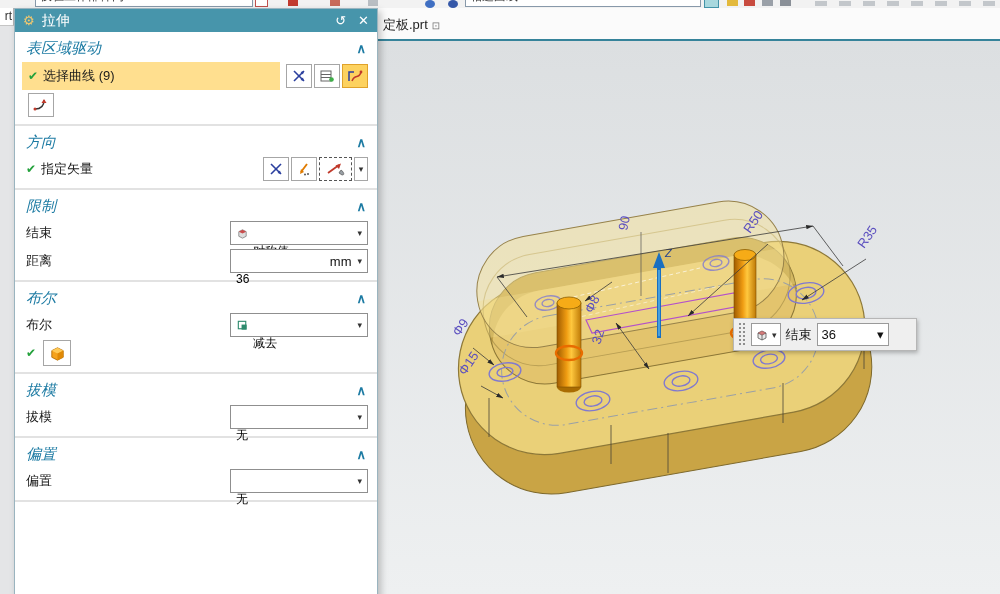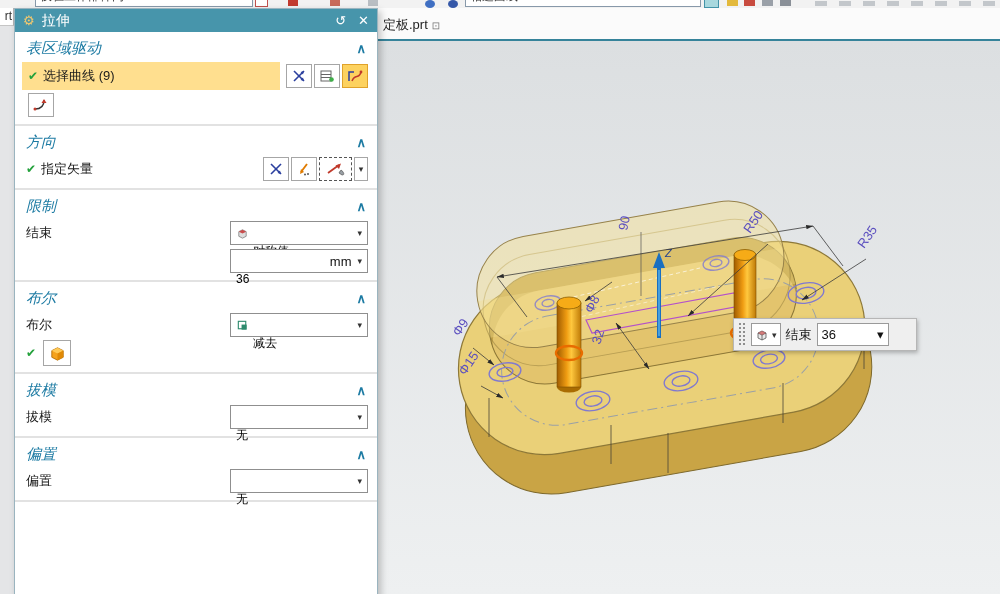--- a/index.html
+++ b/index.html
@@ -361,20 +361,21 @@
         <div class="dd">
           <svg width="13" height="13" viewBox="0 0 14 14">
             <polygon points="3,5 7,3 11,5 11,10 7,12 3,10" fill="#ddd" stroke="#777" stroke-width="0.8"></polygon>
             <polygon points="3,5 7,3 11,5 7,7" fill="#c94d4d"></polygon>
           </svg>
           <span class="txt">对称值</span>
           <span class="arr">▾</span>
         </div>
       </div>
       <div class="row">
+        <span class="lbl">距离</span>
         <div class="dd">
           <span class="txt">36</span>
           <span class="unit">mm</span>
           <span class="arr">▾</span>
         </div>
       </div>
     </div>
 
     <div class="group">
       <div class="group-header">

